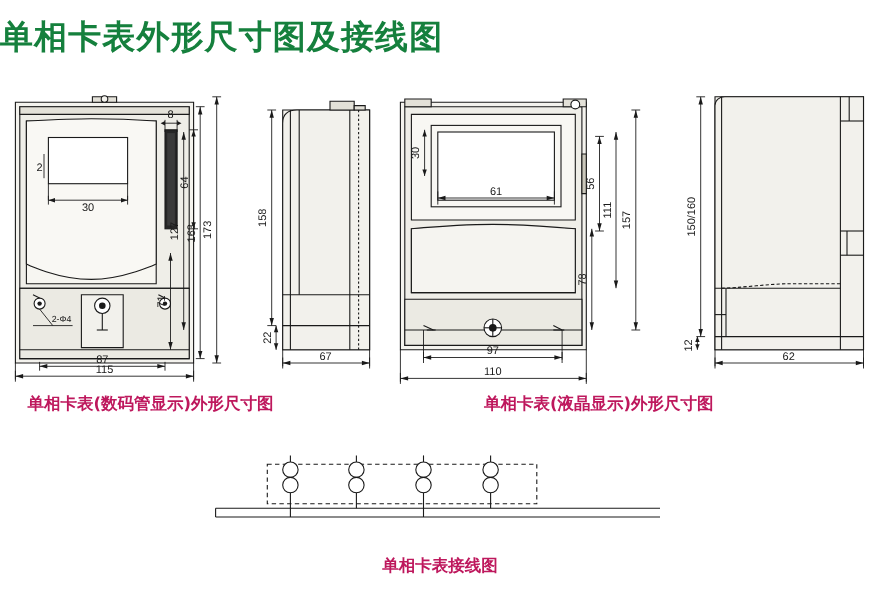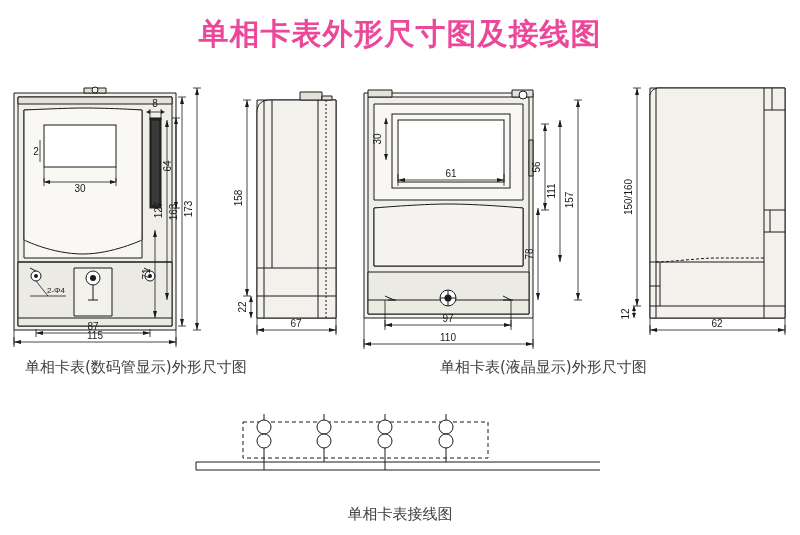--- a/index.html
+++ b/index.html
@@ -6,27 +6,28 @@
   body{
     width:800px;height:535px;
     background:#ffffff;
     font-family:"Liberation Sans","DejaVu Sans",sans-serif;
     color:#000;
     overflow:hidden;
     position:relative;
   }
   #stage{position:absolute;left:0;top:0;width:800px;height:535px;}
   .title{
-    position:absolute;left:0;top:14px;width:800px;text-align:center;
-    font-size:30px;font-weight:bold;color:#ec4899;letter-spacing:1px;
+    position:absolute;left:0;top:14px;width:800px;
+    font-size:30px;font-weight:bold;color:#15803d;letter-spacing:1px;
     font-family:"DejaVu Sans","Liberation Sans",sans-serif;
   }
   .caption{
-    position:absolute;font-size:15px;color:#404040;white-space:nowrap;
+    position:absolute;font-size:15px;color:#be185d;white-space:nowrap;
     font-family:"DejaVu Sans","Liberation Sans",sans-serif;
+    font-weight:bold;
   }
   .cap1{left:25px;top:358px;}
   .cap2{left:440px;top:358px;}
   .cap3{left:0;top:505px;width:800px;text-align:center;}
   svg{position:absolute;left:0;top:0;}
   text{font-family:"Liberation Sans","DejaVu Sans",sans-serif;}
 </style>
 </head>
 <body>
 

